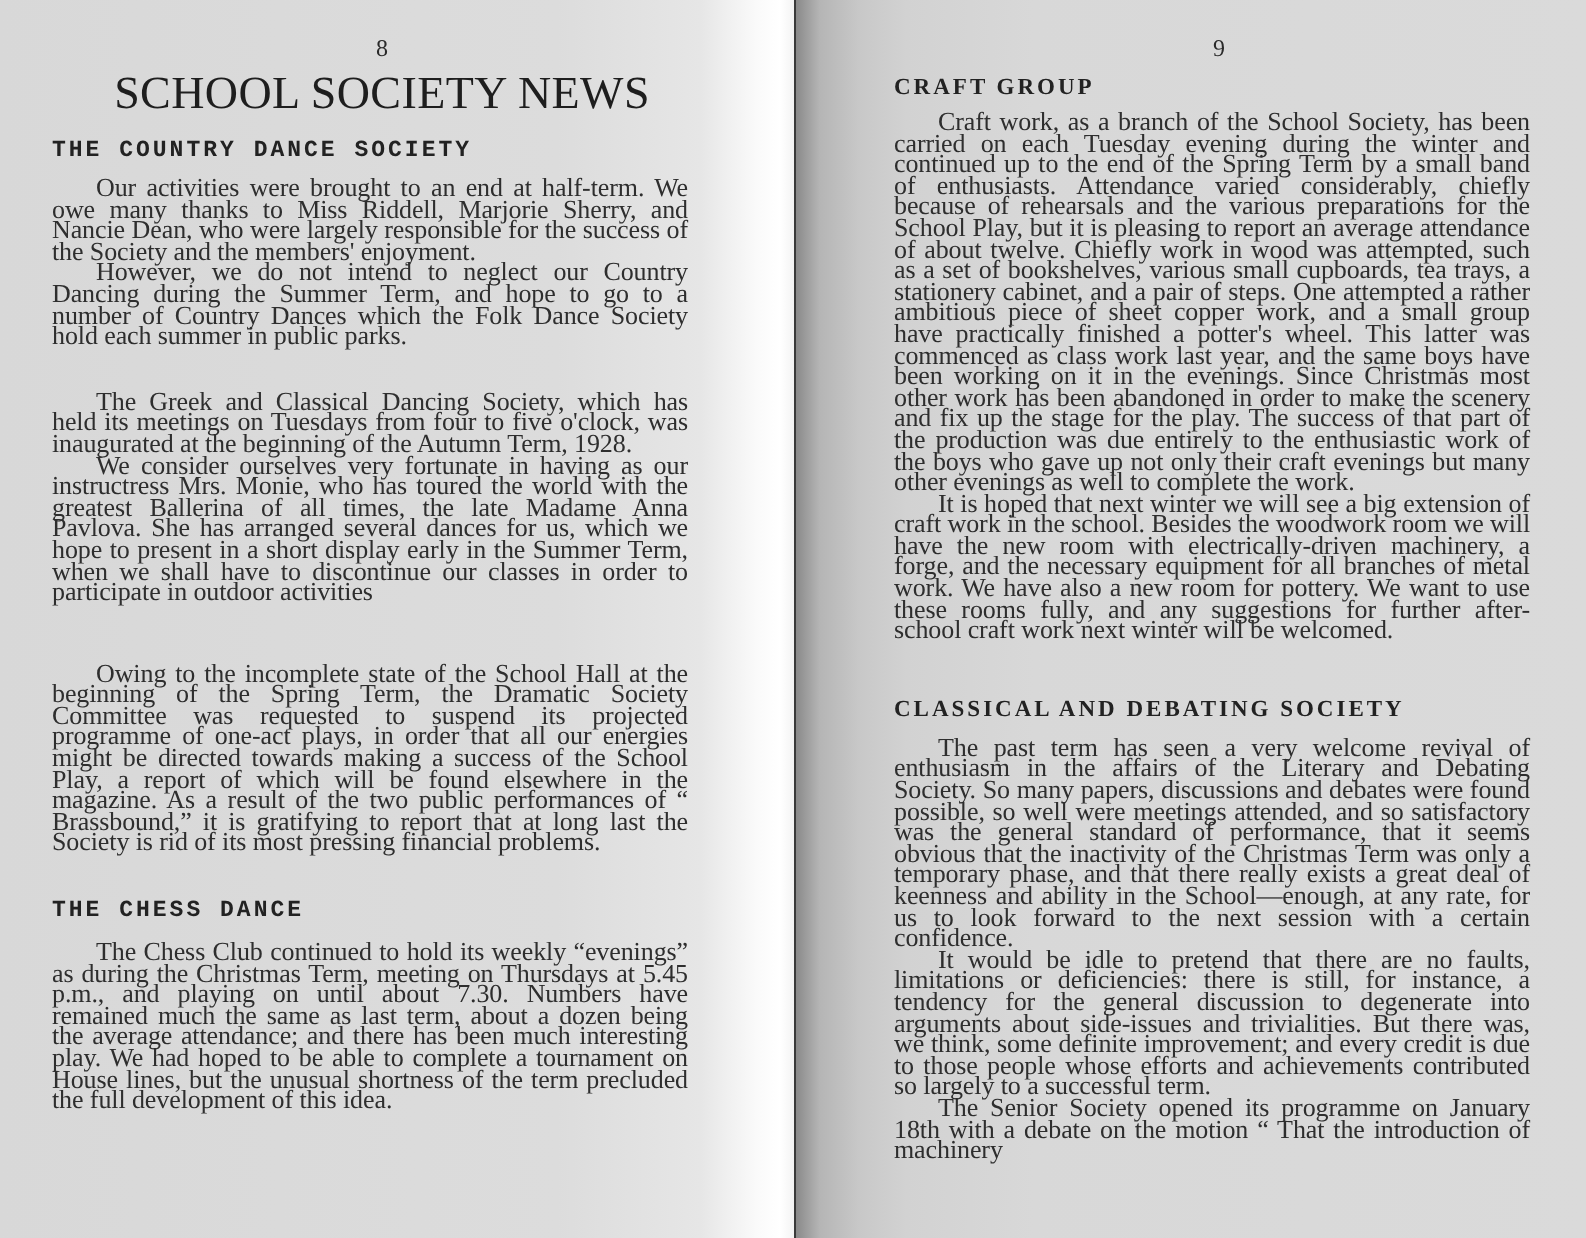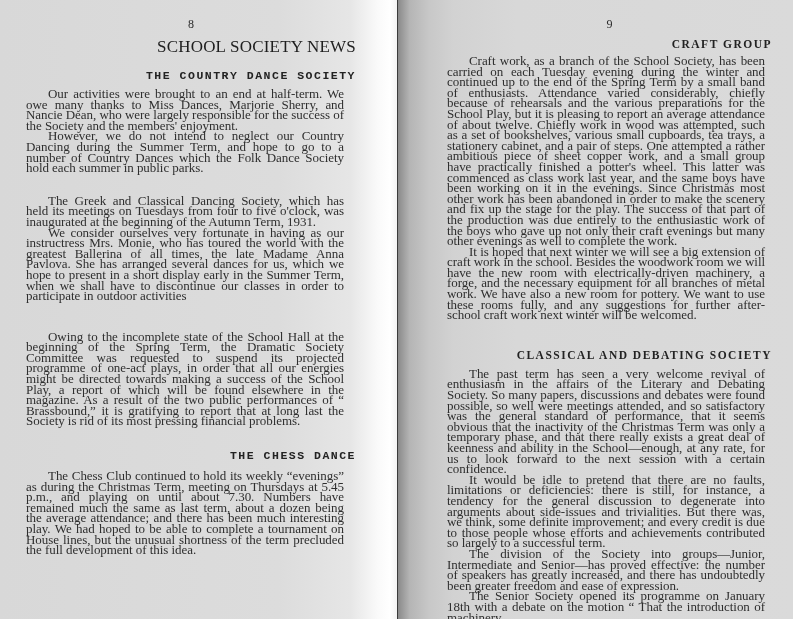--- a/index.html
+++ b/index.html
@@ -26,25 +26,25 @@
       width: 395px;
       background: linear-gradient(to right, #8a8a8a 0%, #b5b5b5 3%, #c8c8c8 8%, #d2d2d2 14%, #d8d8d8 30%, #dadada 100%);
       padding: 0 0 0 49px;
     }
     .page-number {
       text-align: center; font-size: 12px; margin: 17px 0 0 0; height: 14px; line-height: 14px;
     }
     .page-left .page-number { width: 330px; }
     .page-right .page-number { width: 325px; }
     .main-title {
-      width: 330px; text-align: right; font-size: 17px; letter-spacing: 0.2px;
+      width: 330px; text-align: center; font-size: 23px; letter-spacing: 0.2px;
       margin: 3px 0 0 0; line-height: 26px; font-weight: normal; color: #1e1e1e;
     }
     .section-heading {
-      text-align: right; font-weight: bold; font-size: 11.5px; letter-spacing: 1.5px;
+      text-align: left; font-weight: bold; font-size: 11.5px; letter-spacing: 1.5px;
       margin: 0; line-height: 14px; color: #222;
     }
     .page-left .section-heading { width: 330px; font-family: Liberation Mono, monospace; }
     .page-right .section-heading { width: 325px; }
     .para {
       font-size: 13px; line-height: 10.6px; text-align: justify; margin: 0;
       text-indent: 22px; color: #2e2e2e; letter-spacing: -0.05px;
     }
     .page-left .para { width: 318px; }
     .page-right .para { width: 318px; }
@@ -60,28 +60,28 @@
 <div class="spread">
 
   <div class="page page-left">
     <div class="page-number">8</div>
     <h1 class="main-title">SCHOOL SOCIETY NEWS</h1>
     <div class="gap-s"></div>
 
     <div class="sec">
       <h2 class="section-heading">THE COUNTRY DANCE SOCIETY</h2>
       <div style="height:6px"></div>
-      <p class="para">Our activities were brought to an end at half-term. We owe many thanks to Miss Dances, Marjorie Sherry, and Nancie Dean, who were largely responsible for the success of the Society and the members' enjoyment.</p>
+      <p class="para">Our activities were brought to an end at half-term. We owe many thanks to Miss Riddell, Marjorie Sherry, and Nancie Dean, who were largely responsible for the success of the Society and the members' enjoyment.</p>
       <p class="para">However, we do not intend to neglect our Country Dancing during the Summer Term, and hope to go to a number of Country Dances which the Folk Dance Society hold each summer in public parks.</p>
     </div>
     <div class="gap-m"></div>
 
     <div class="sec">
       <div style="height:6px"></div>
-      <p class="para">The Greek and Classical Dancing Society, which has held its meetings on Tuesdays from four to five o'clock, was inaugurated at the beginning of the Autumn Term, 1931.</p>
+      <p class="para">The Greek and Classical Dancing Society, which has held its meetings on Tuesdays from four to five o'clock, was inaugurated at the beginning of the Autumn Term, 1928.</p>
       <p class="para">We consider ourselves very fortunate in having as our instructress Mrs. Monie, who has toured the world with the greatest Ballerina of all times, the late Madame Anna Pavlova. She has arranged several dances for us, which we hope to present in a short display early in the Summer Term, when we shall have to discontinue our classes in order to participate in outdoor activities</p>
     </div>
     <div class="gap-l"></div>
 
     <div class="sec">
       <div style="height:8px"></div>
       <p class="para">Owing to the incomplete state of the School Hall at the beginning of the Spring Term, the Dramatic Society Committee was requested to suspend its projected programme of one-act plays, in order that all our energies might be directed towards making a success of the School Play, a report of which will be found elsewhere in the magazine. As a result of the two public performances of “ Brassbound,” it is gratifying to report that at long last the Society is rid of its most pressing financial problems.</p>
     </div>
     <div class="gap-l"></div>
 
@@ -104,18 +104,17 @@
       <p class="para">Craft work, as a branch of the School Society, has been carried on each Tuesday evening during the winter and continued up to the end of the Spring Term by a small band of enthusiasts. Attendance varied considerably, chiefly because of rehearsals and the various preparations for the School Play, but it is pleasing to report an average attendance of about twelve. Chiefly work in wood was attempted, such as a set of bookshelves, various small cupboards, tea trays, a stationery cabinet, and a pair of steps. One attempted a rather ambitious piece of sheet copper work, and a small group have practically finished a potter's wheel. This latter was commenced as class work last year, and the same boys have been working on it in the evenings. Since Christmas most other work has been abandoned in order to make the scenery and fix up the stage for the play. The success of that part of the production was due entirely to the enthusiastic work of the boys who gave up not only their craft evenings but many other evenings as well to complete the work.</p>
       <p class="para">It is hoped that next winter we will see a big extension of craft work in the school. Besides the woodwork room we will have the new room with electrically-driven machinery, a forge, and the necessary equipment for all branches of metal work. We have also a new room for pottery. We want to use these rooms fully, and any suggestions for further after-school craft work next winter will be welcomed.</p>
     </div>
     <div class="gap-xl"></div>
 
     <div class="sec">
       <h2 class="section-heading">CLASSICAL AND DEBATING SOCIETY</h2>
       <div style="height:7px"></div>
       <p class="para">The past term has seen a very welcome revival of enthusiasm in the affairs of the Literary and Debating Society. So many papers, discussions and debates were found possible, so well were meetings attended, and so satisfactory was the general standard of performance, that it seems obvious that the inactivity of the Christmas Term was only a temporary phase, and that there really exists a great deal of keenness and ability in the School—enough, at any rate, for us to look forward to the next session with a certain confidence.</p>
       <p class="para">It would be idle to pretend that there are no faults, limitations or deficiencies: there is still, for instance, a tendency for the general discussion to degenerate into arguments about side-issues and trivialities. But there was, we think, some definite improvement; and every credit is due to those people whose efforts and achievements contributed so largely to a successful term.</p>
-      <p class="para">The division of the Society into groups—Junior, Intermediate and Senior—has proved effective: the number of speakers has greatly increased, and there has undoubtedly been greater freedom and ease of expression.</p>
       <p class="para">The Senior Society opened its programme on January 18th with a debate on the motion “ That the introduction of machinery</p>
     </div>
   </div>
 
 </div>
 
 </body></html>

